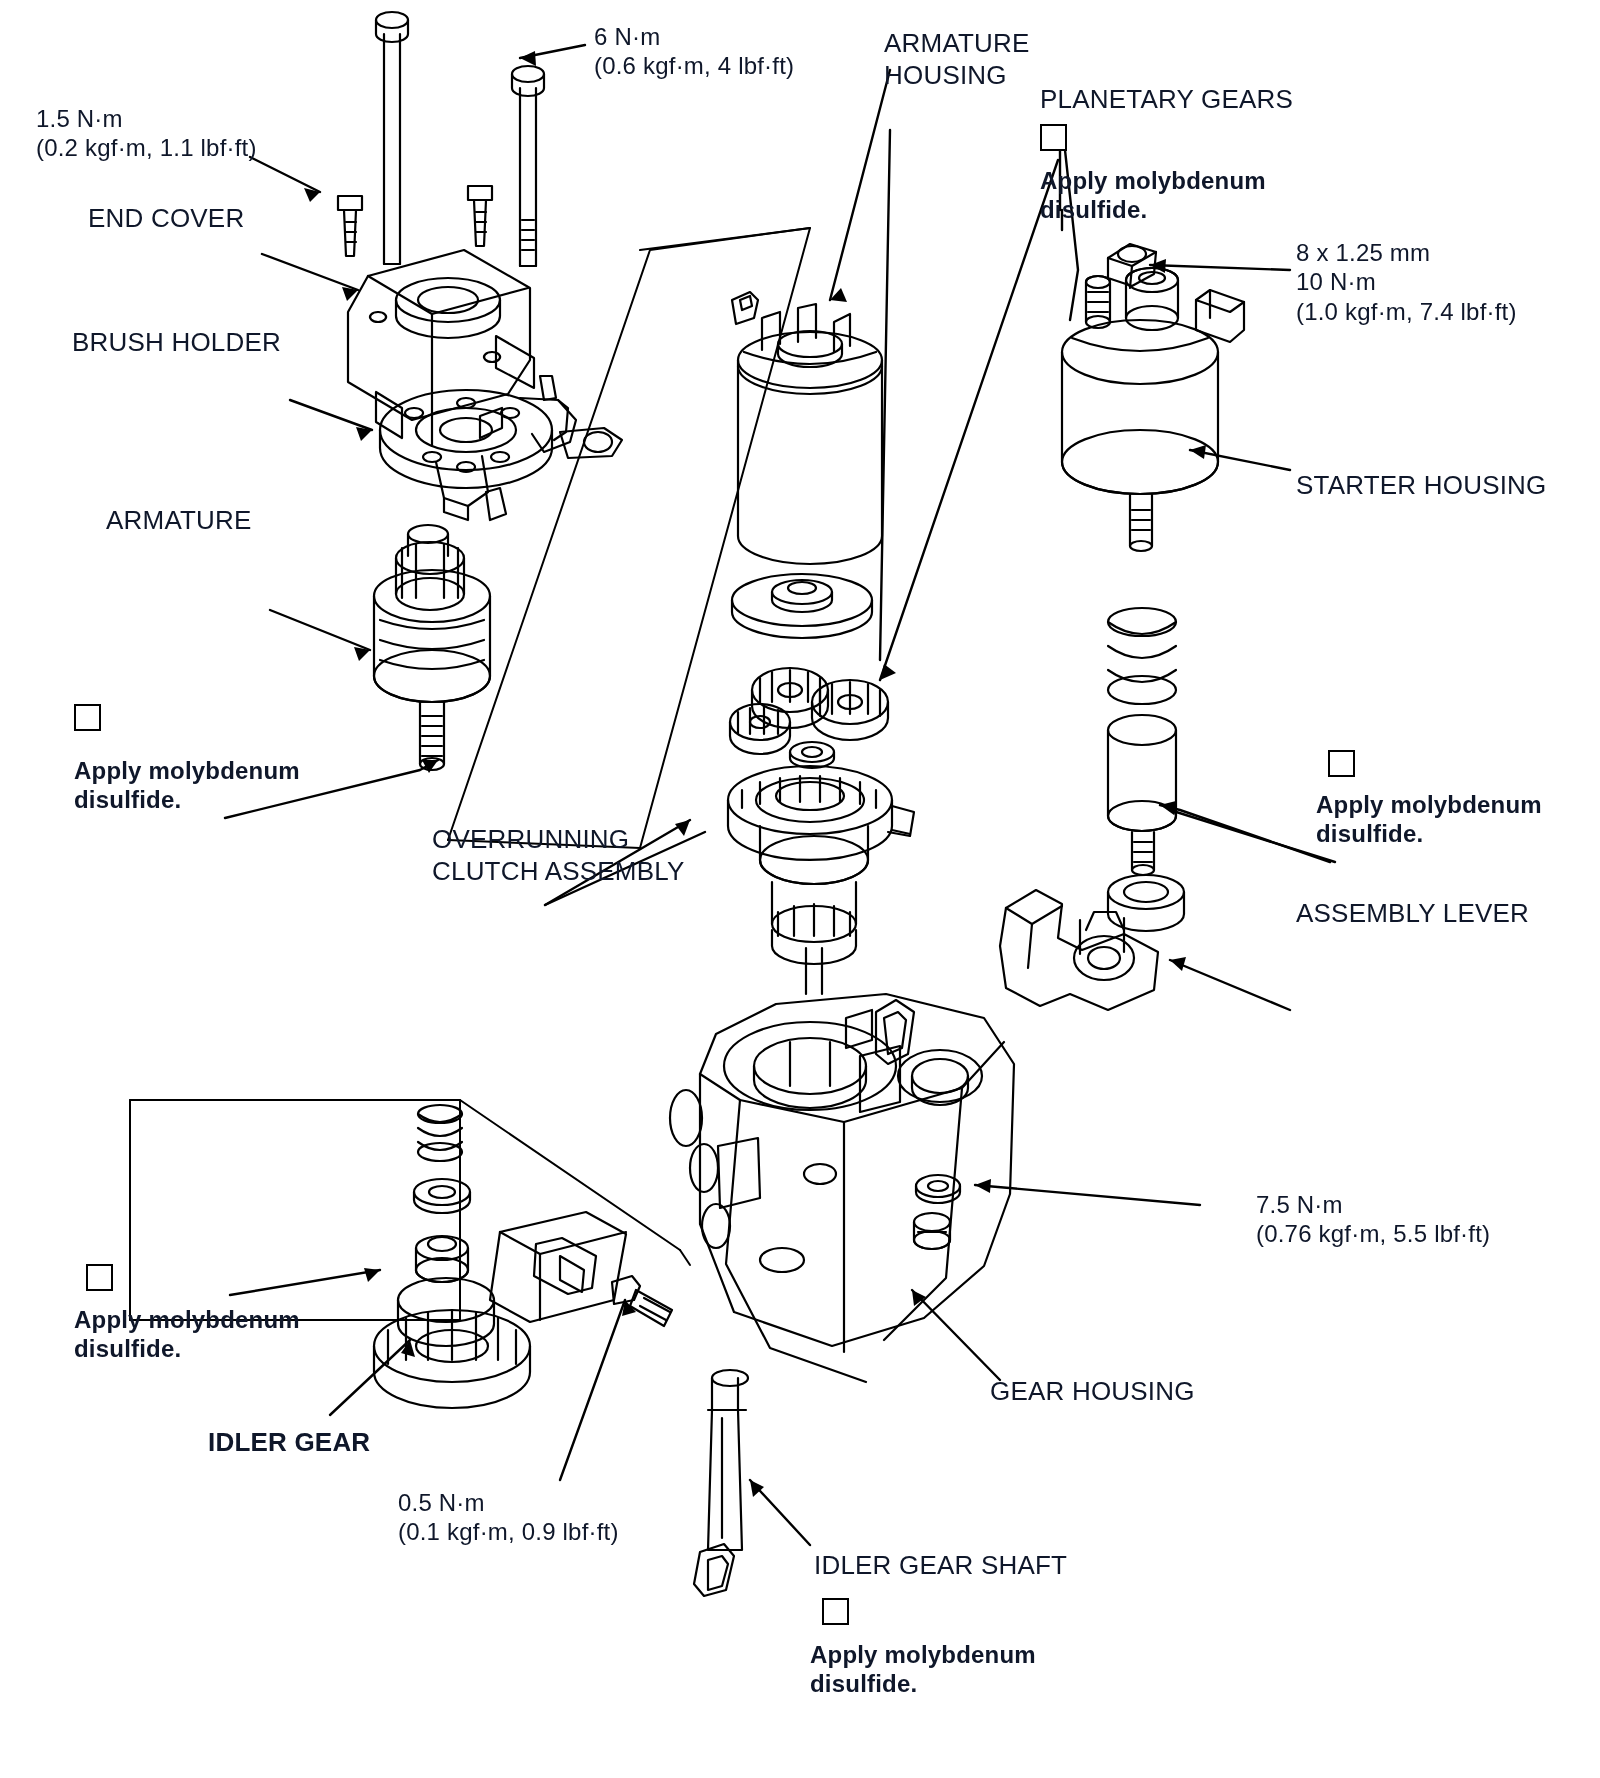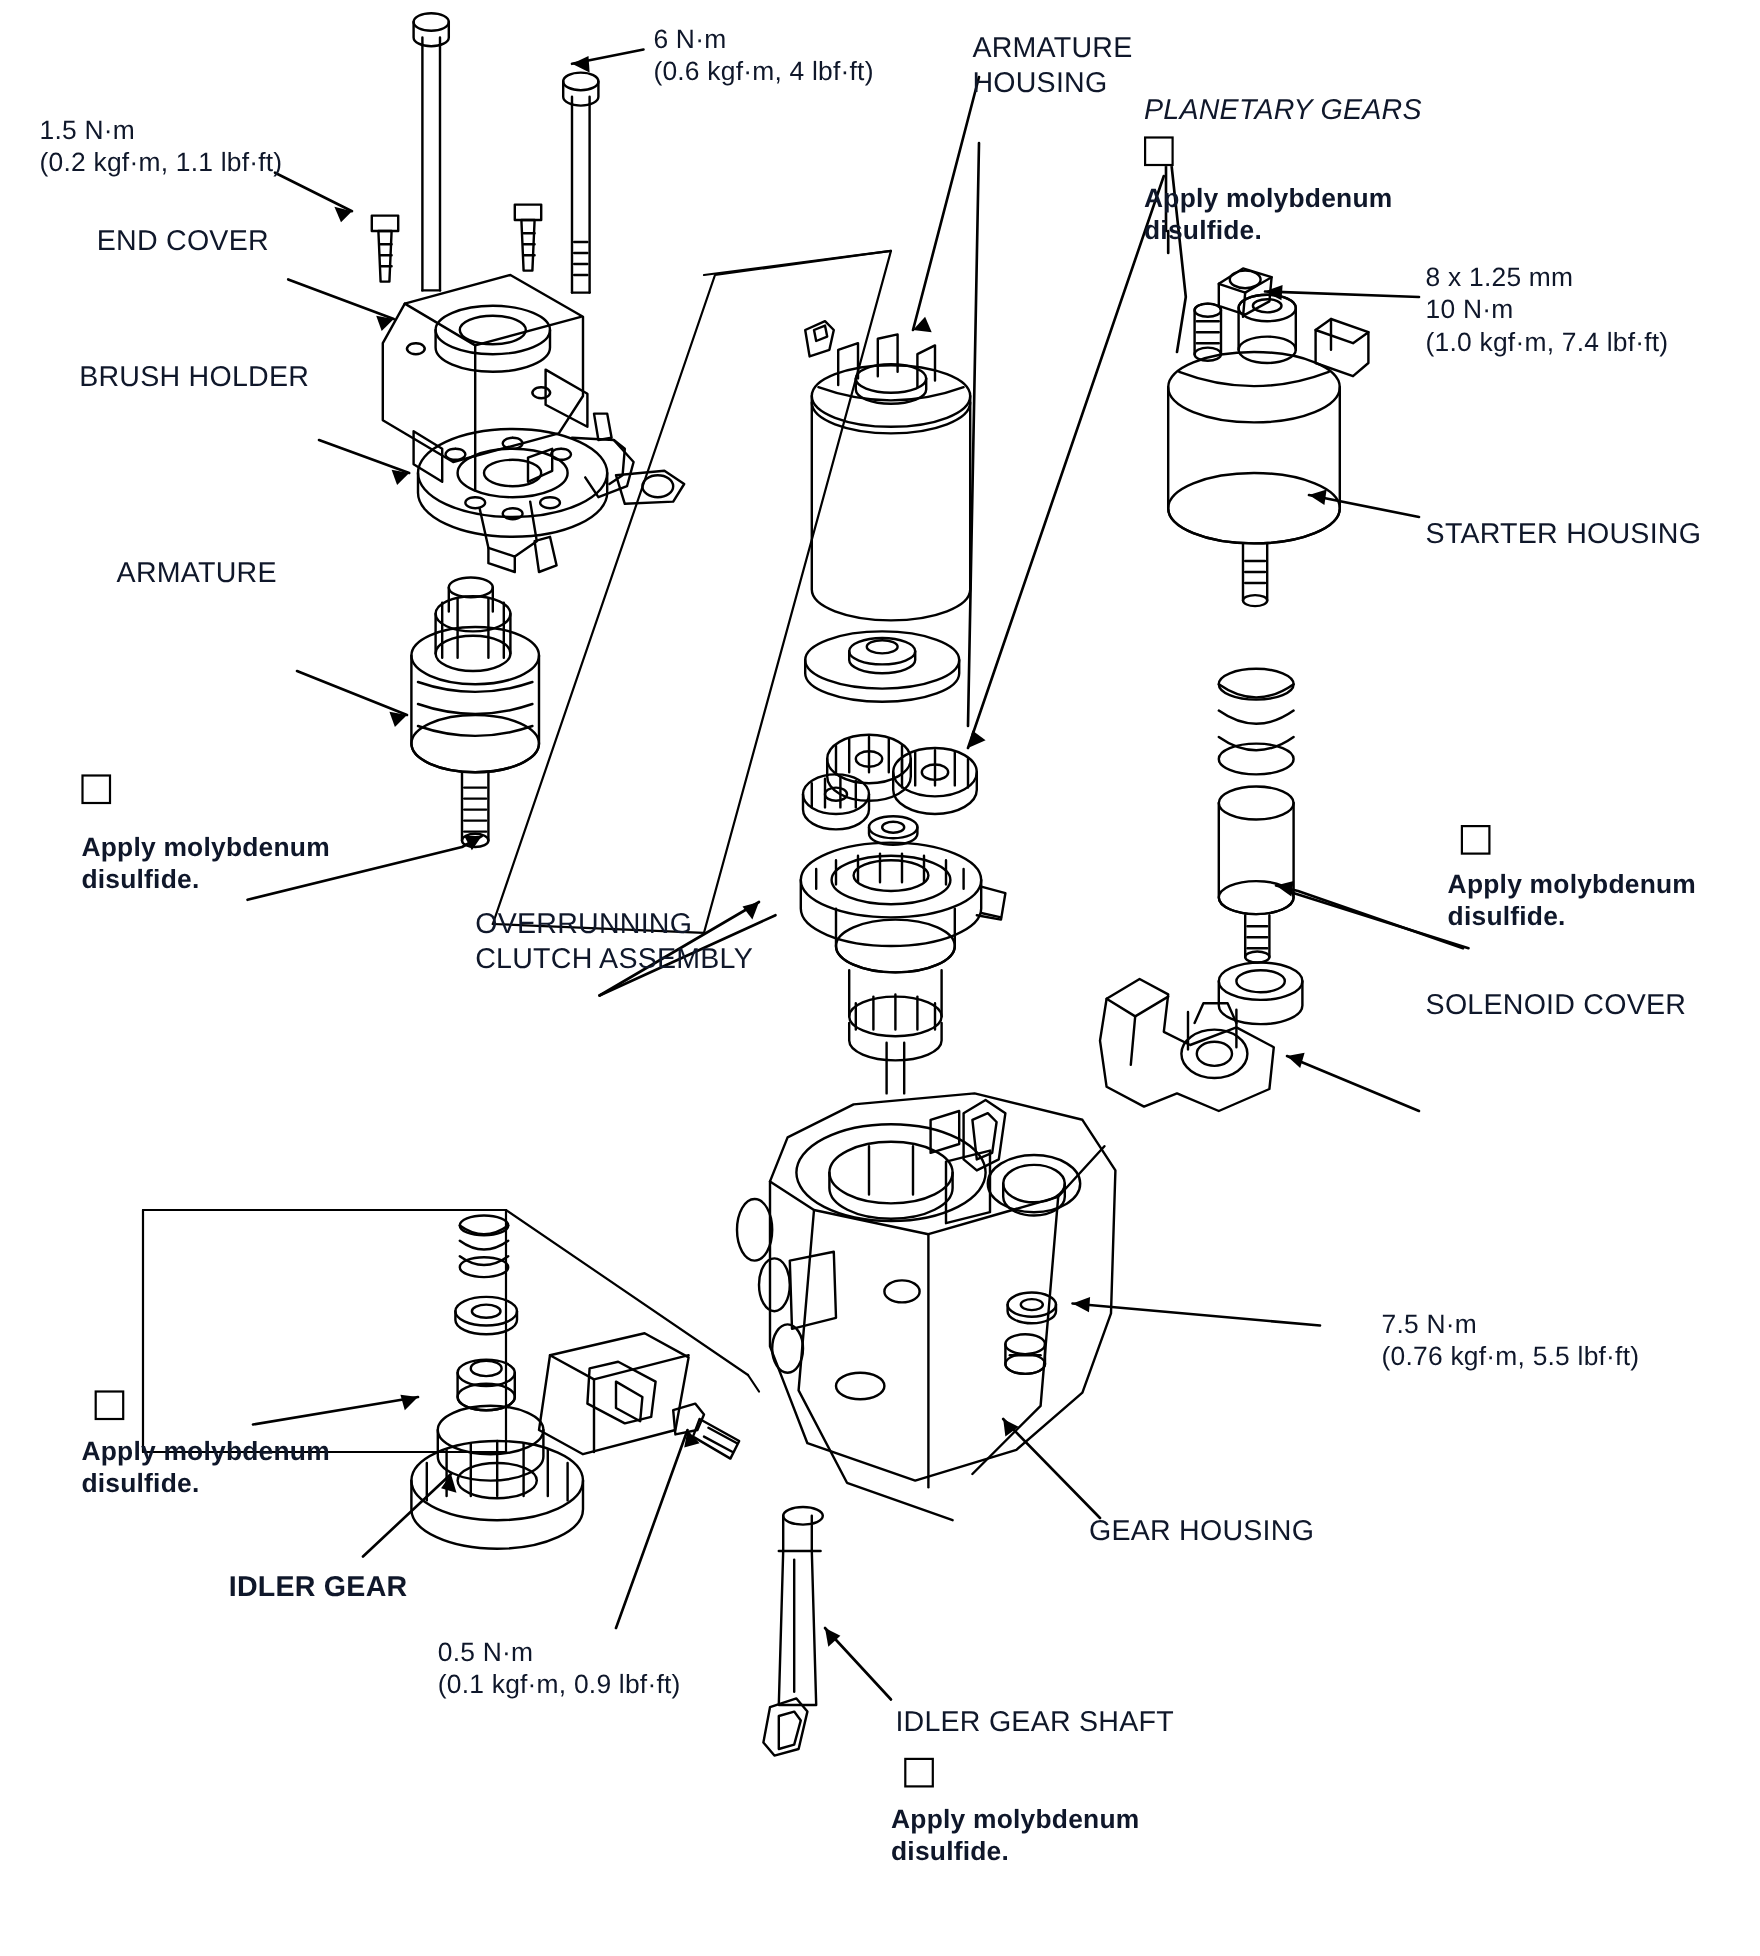--- a/index.html
+++ b/index.html
@@ -414,21 +414,21 @@
       <ellipse cx="1146" cy="892" rx="22" ry="10"></ellipse>
     </g>
   </svg>
 
   <div class="lbl torque" style="left:36px; top:104px;">1.5 N·m
 (0.2 kgf·m, 1.1 lbf·ft)</div>
   <div class="lbl torque" style="left:594px; top:22px;">6 N·m
 (0.6 kgf·m, 4 lbf·ft)</div>
   <div class="lbl caps" style="left:884px; top:28px;">ARMATURE
 HOUSING</div>
-  <div class="lbl caps" style="left:1040px; top:84px;font-style:italic;">PLANETARY GEARS</div>
+  <div class="lbl caps" style="left:1040px; top:84px;">PLANETARY GEARS</div>
 
   <div class="moly-box" style="left:1040px; top:124px;"></div>
   <div class="lbl note" style="left:1040px; top:166px;">Apply molybdenum
 disulfide.</div>
 
   <div class="lbl caps" style="left:88px; top:203px;">END COVER</div>
   <div class="lbl caps" style="left:72px; top:327px;">BRUSH HOLDER</div>
   <div class="lbl caps" style="left:106px; top:505px;">ARMATURE</div>
 
   <div class="moly-box" style="left:74px; top:704px;"></div>
@@ -439,21 +439,21 @@
 10 N·m
 (1.0 kgf·m, 7.4 lbf·ft)</div>
   <div class="lbl caps" style="left:1296px; top:470px;">STARTER HOUSING</div>
 
   <div class="moly-box" style="left:1328px; top:750px;"></div>
   <div class="lbl note" style="left:1316px; top:790px;">Apply molybdenum
 disulfide.</div>
 
   <div class="lbl caps" style="left:432px; top:824px;">OVERRUNNING
 CLUTCH ASSEMBLY</div>
-  <div class="lbl caps" style="left:1296px; top:898px;">SOLENOID COVER</div>
+  <div class="lbl caps" style="left:1296px; top:898px;">ASSEMBLY LEVER</div>
 
   <div class="lbl torque" style="left:1208px; top:1190px;margin-left:48px;">7.5 N·m
 (0.76 kgf·m, 5.5 lbf·ft)</div>
 
   <div class="moly-box" style="left:86px; top:1264px;"></div>
   <div class="lbl note" style="left:74px; top:1305px;">Apply molybdenum
 disulfide.</div>
 
   <div class="lbl caps" style="left:990px; top:1376px;">GEAR HOUSING</div>
   <div class="lbl caps" style="left:208px; top:1427px;font-weight:bold;">IDLER GEAR</div>

